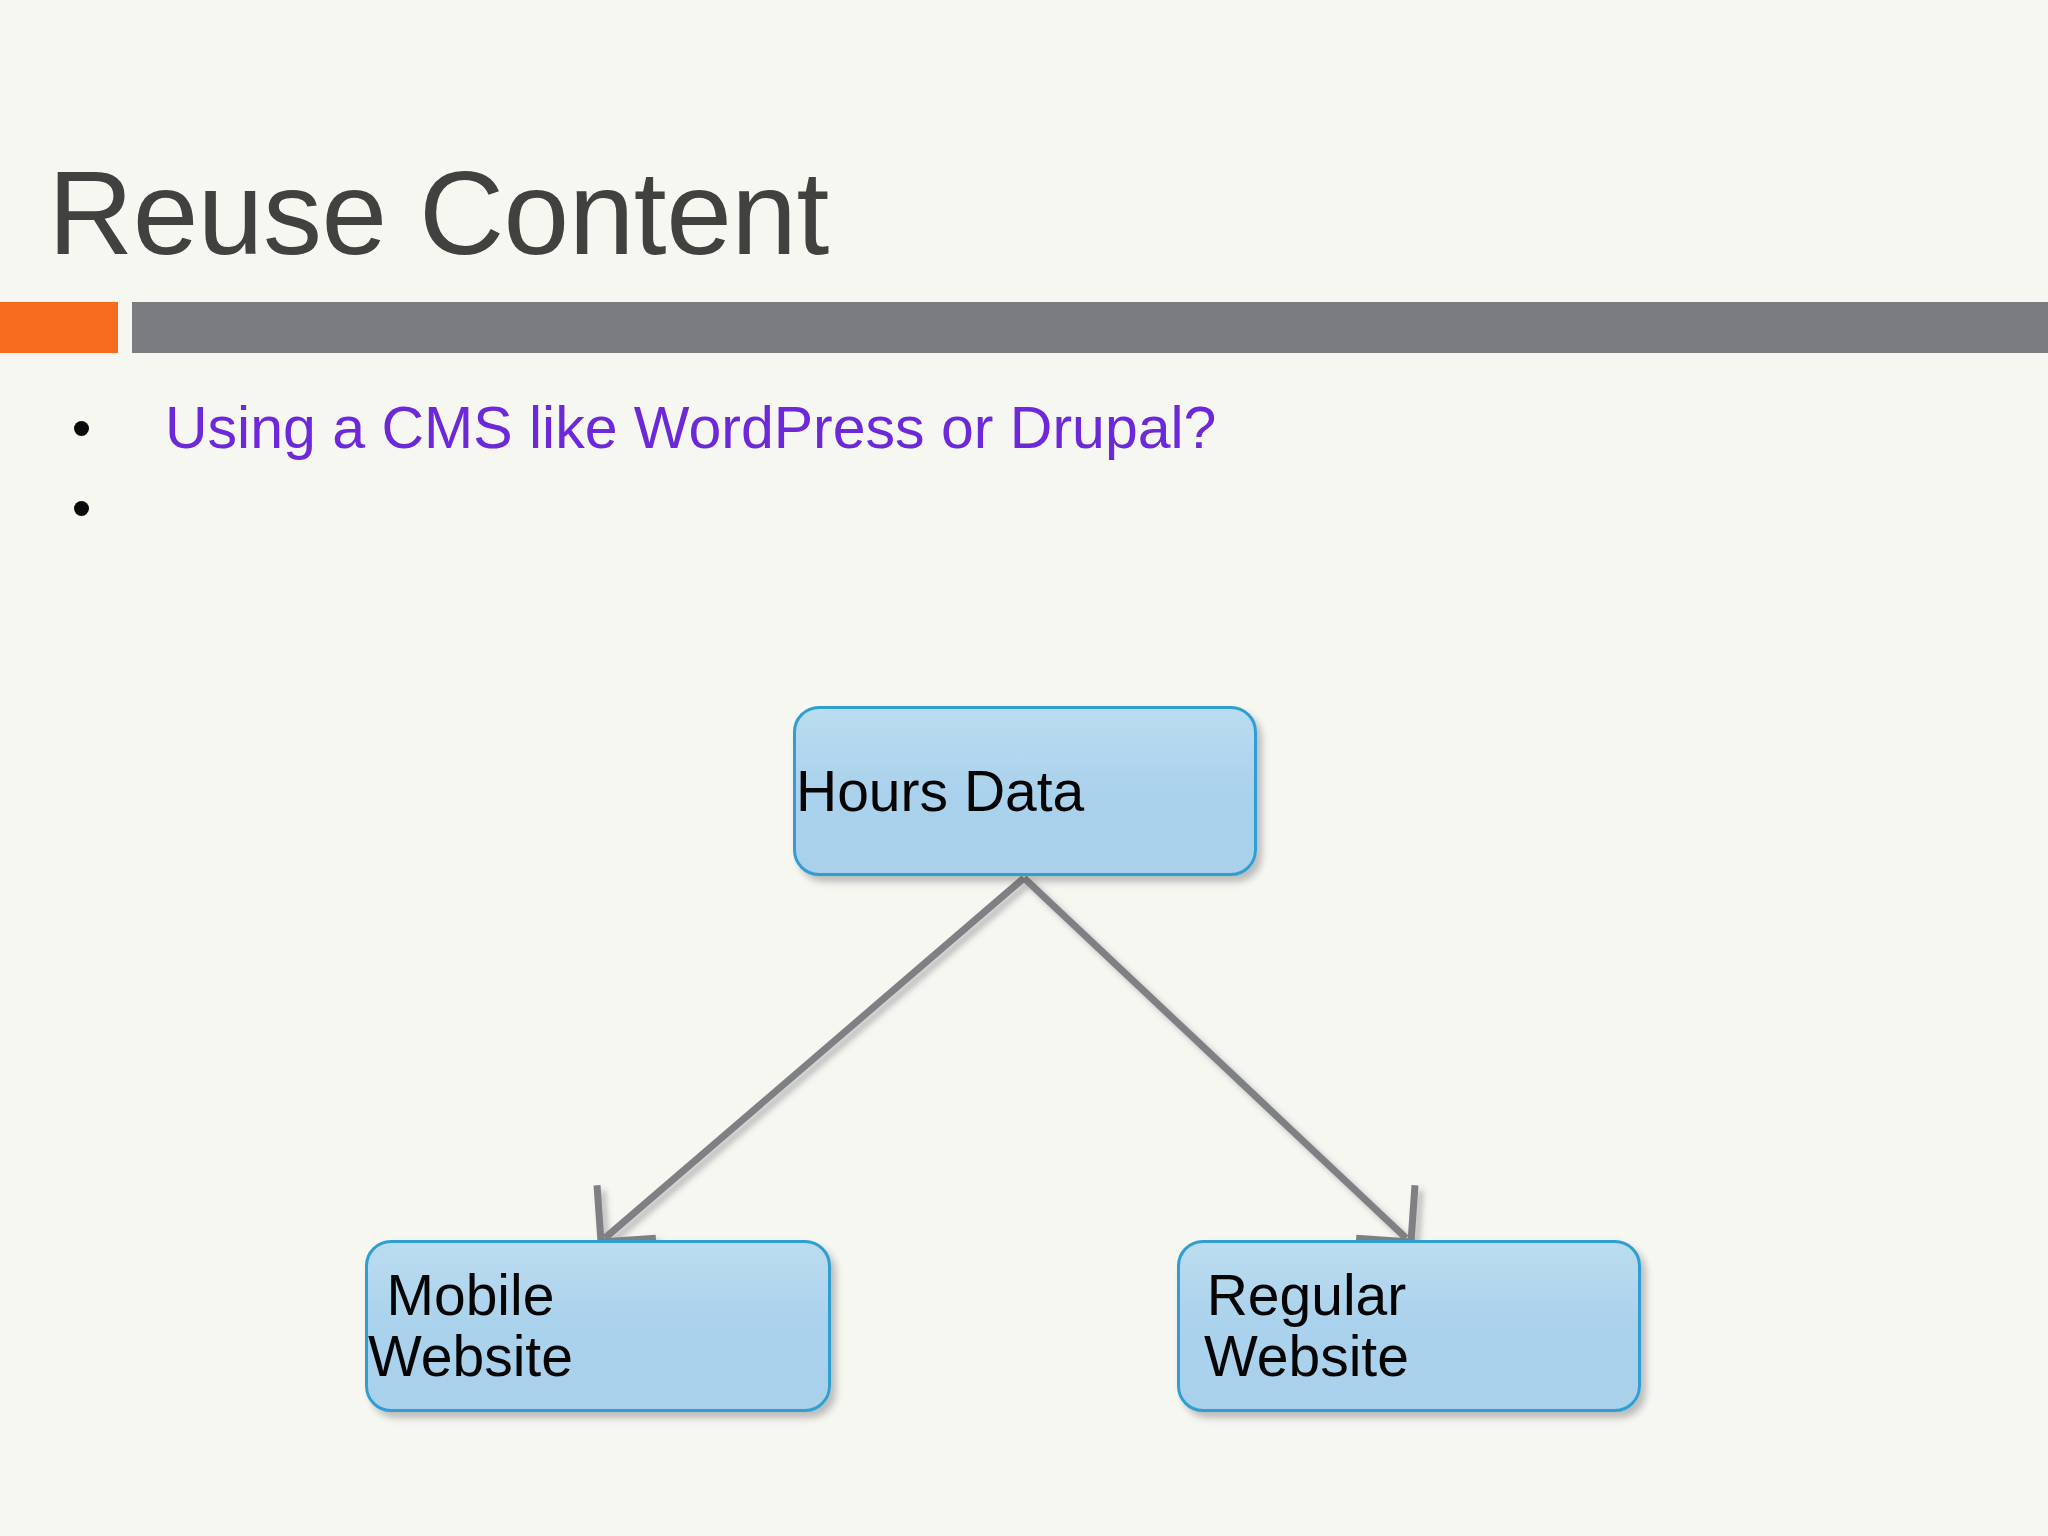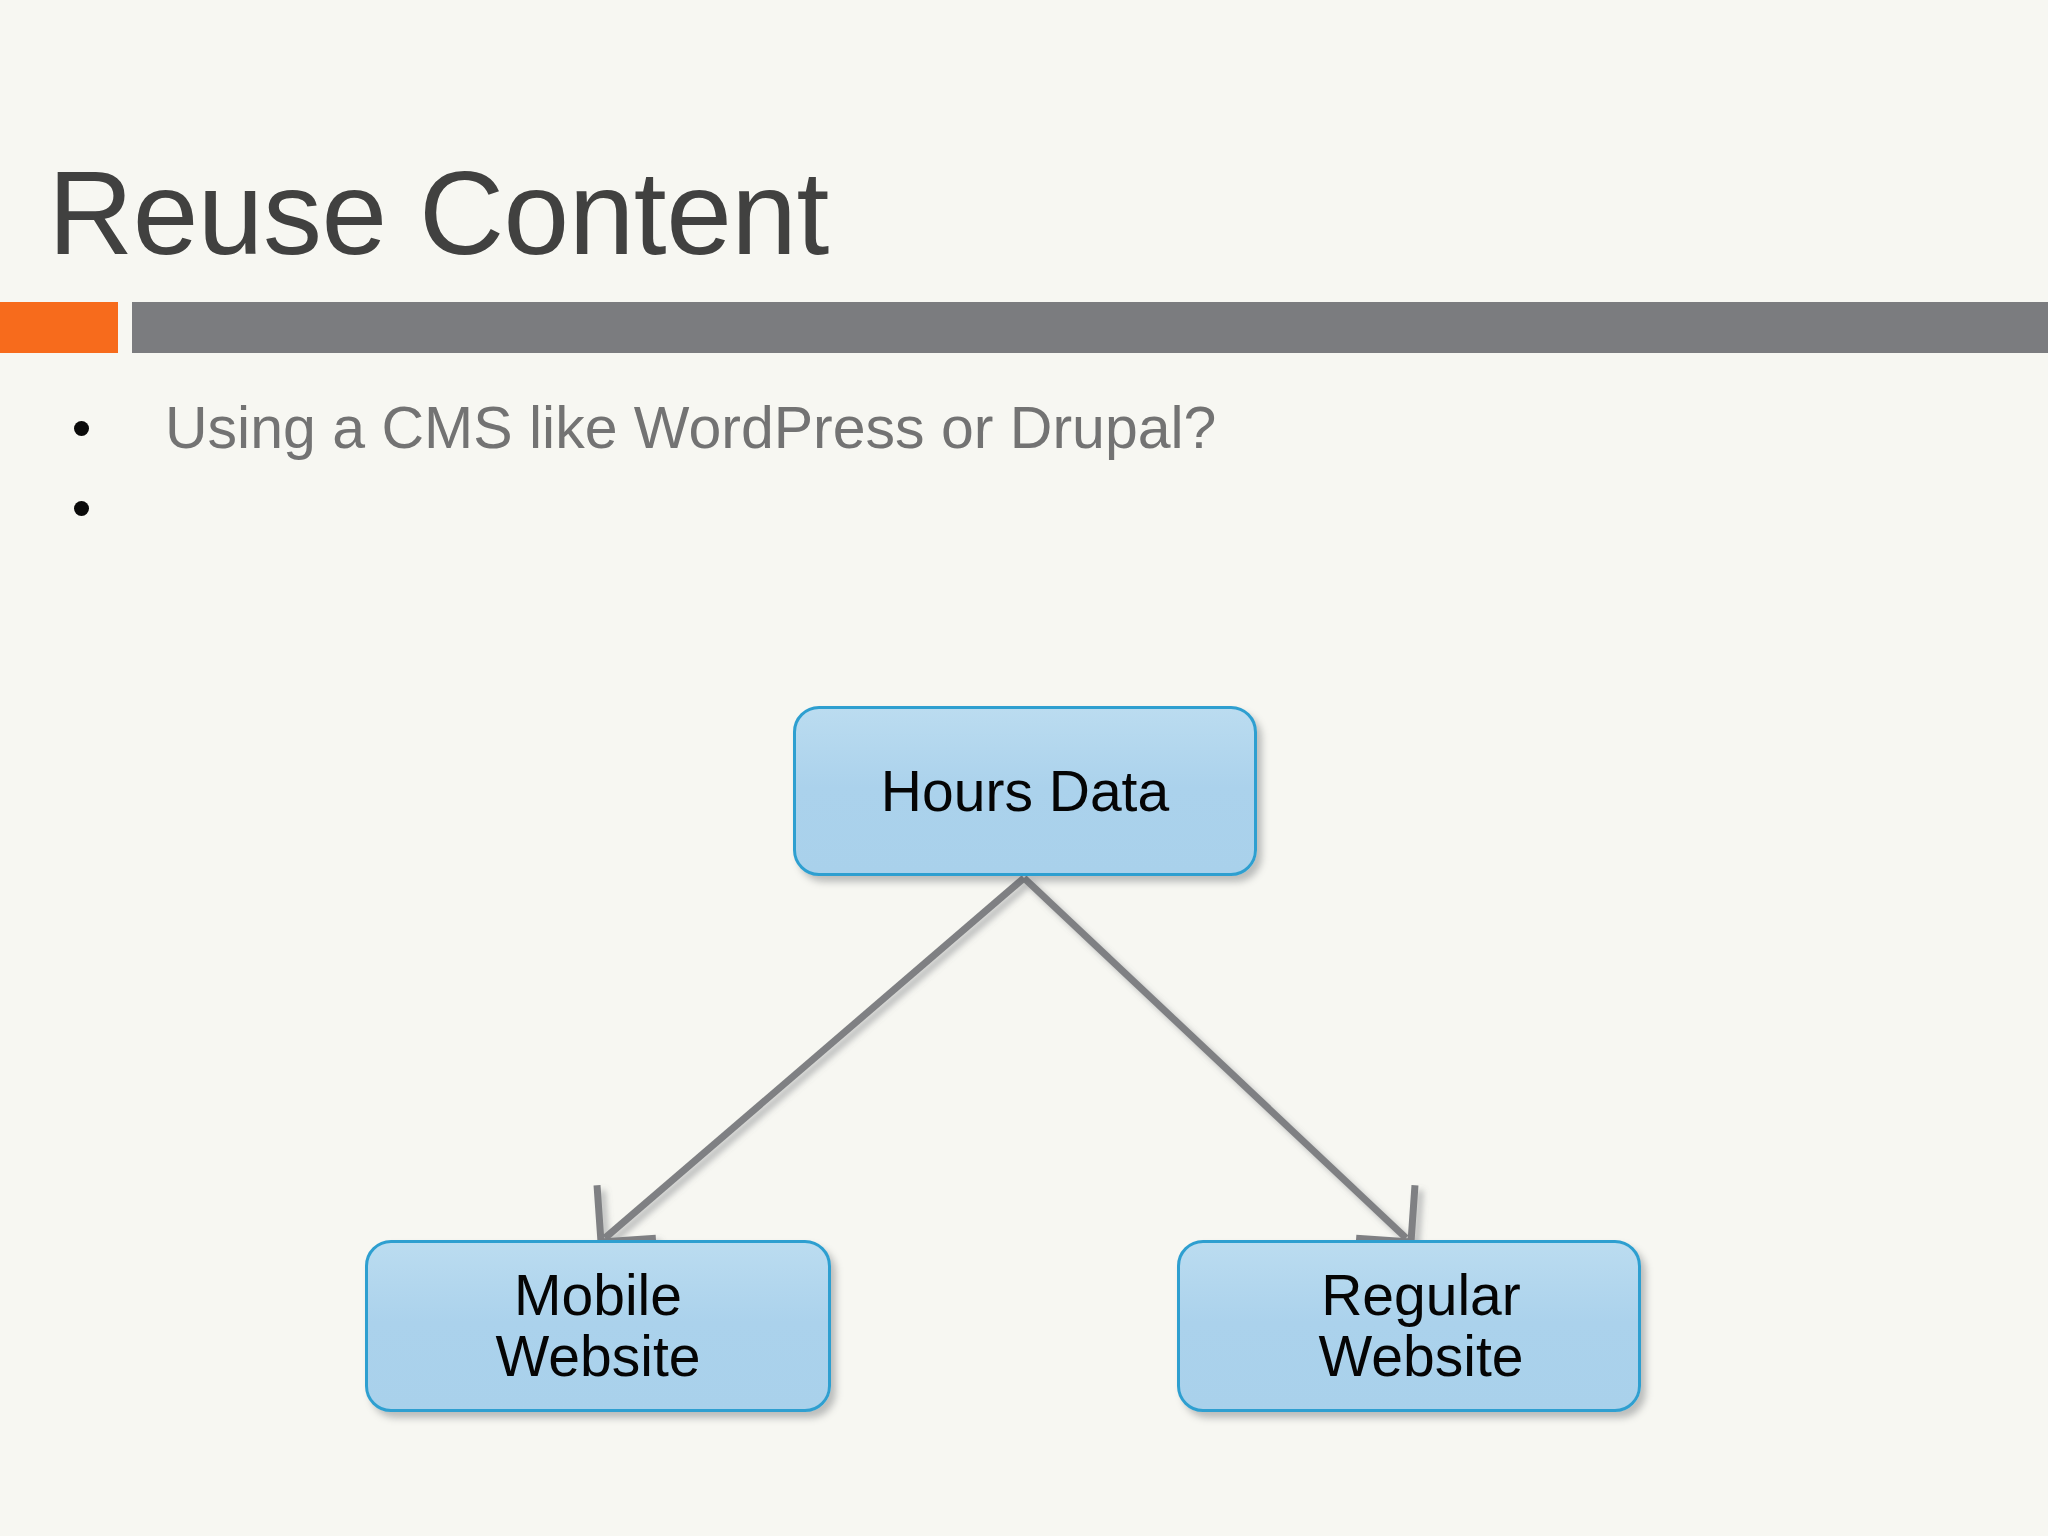--- a/index.html
+++ b/index.html
@@ -85,21 +85,21 @@
     background: #0A0A0A;
   }
   .bullet-text {
     position: absolute;
     left: 105px;
     top: 0;
     height: 80px;
     display: flex;
     align-items: center;
     font-size: 59px;
-    color: #737373;
+    color: #6d28d9;
     white-space: nowrap;
     line-height: 1;
   }
 
   
   #diagram {
     position: absolute;
     left: 0;
     top: 0;
     width: 2048px;
@@ -116,21 +116,21 @@
 
   .node-box {
     position: absolute;
     box-sizing: border-box;
     border-radius: 26px;
     border: 3px solid #2E9FD0;
     background: linear-gradient(180deg, #BBDCF0 0%, #ABD2EC 48%, #A9D1EB 100%);
     box-shadow: 5px 6px 7px rgba(90, 95, 100, 0.38);
     display: flex;
     align-items: center;
-    justify-content: center;
+    justify-content: flex-start;
     text-align: center;
     color: #050505;
     font-size: 57px;
     line-height: 1.07;
   }
   .node-label {
     display: block;
     white-space: pre-line;
   }
 

